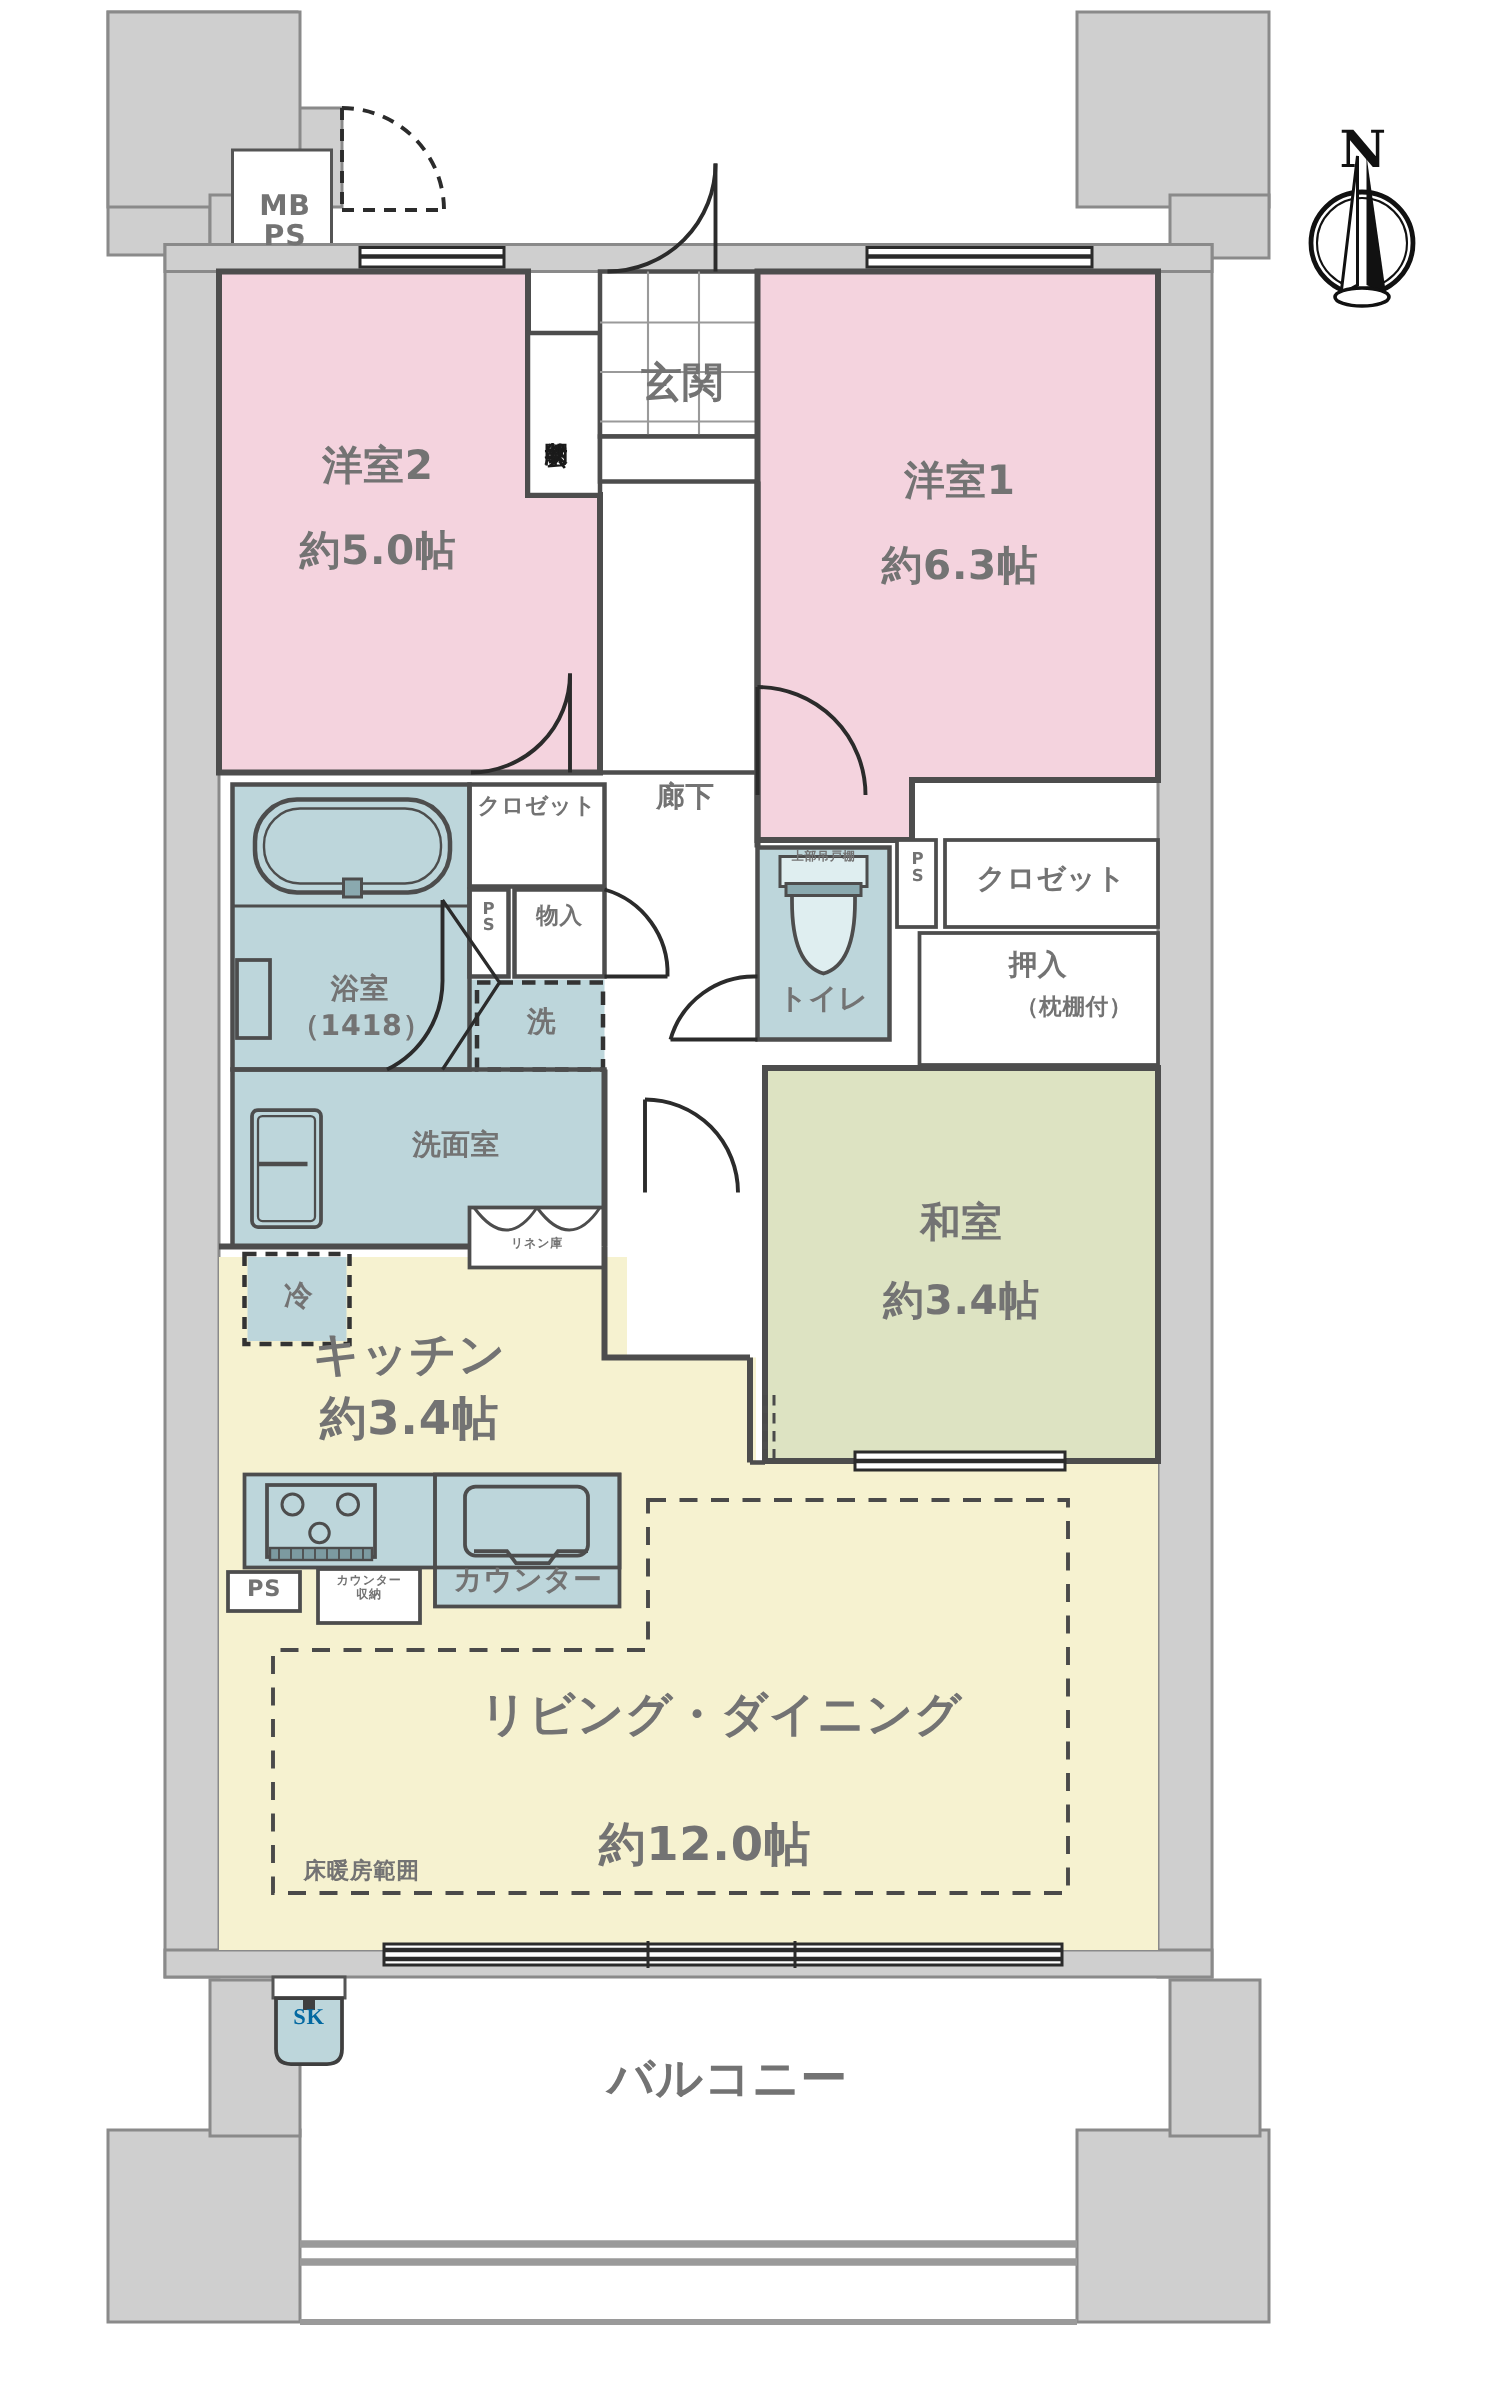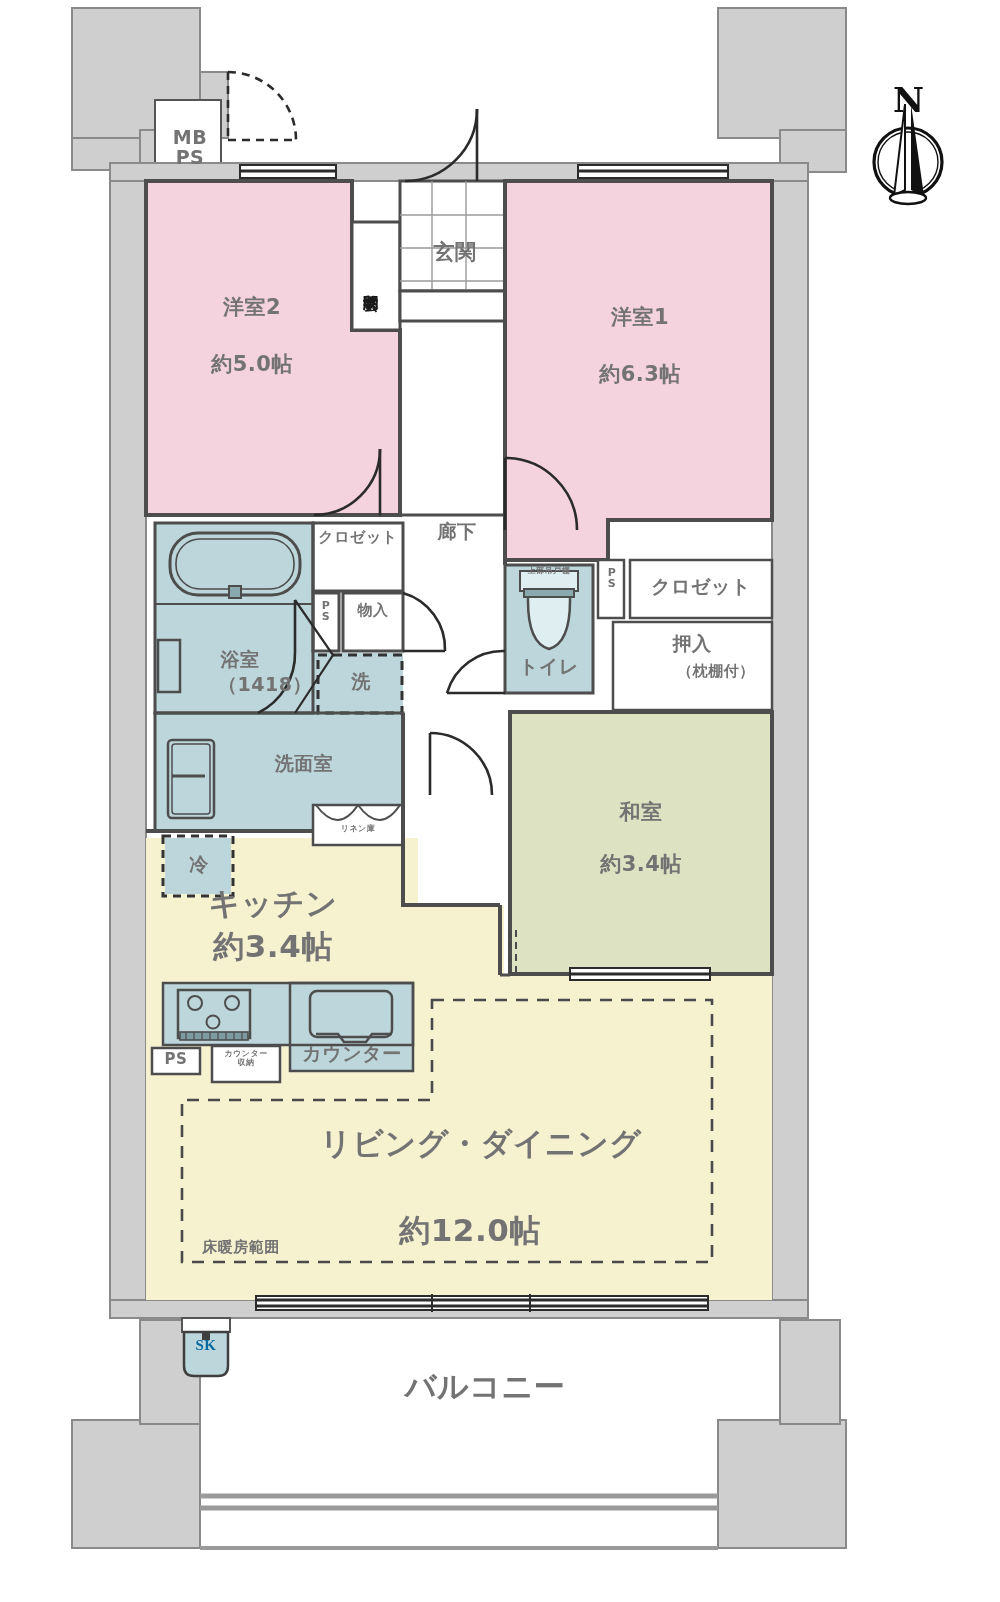--- a/index.html
+++ b/index.html
@@ -4,21 +4,21 @@
 <title>Floor Plan</title>
 <style>
   html,body{margin:0;padding:0;background:#ffffff;}
   body{width:1000px;height:1602px;position:relative;overflow:hidden;
        font-family:"DejaVu Sans","Liberation Sans",sans-serif;}
   #plan{position:absolute;left:0;top:0;width:1000px;height:1602px;}
   .lbl{position:absolute;color:#737373;text-align:center;line-height:1.22;
        white-space:pre;font-weight:bold;letter-spacing:0.5px;}
   .vlbl{position:absolute;color:#1a1a1a;text-align:center;line-height:1.05;
         writing-mode:vertical-rl;font-weight:bold;}
-  .rm{font-size:21px;}
+  .rm{font-size:27px;}
   .rm2{font-size:31px;}
   .sm{font-size:19px;}
   .xs{font-size:15px;}
   .xxs{font-size:11px;}
   .tiny{font-size:8px;}
   .compassN{position:absolute;font-family:"DejaVu Serif","Liberation Serif",serif;
             font-weight:bold;font-size:34px;color:#111;}
 </style>
 </head>
 <body>
@@ -284,21 +284,21 @@
 
   <div class="lbl xs" style="left:318px;top:528px;width:80px;"><span>クロゼット</span></div>
 
   <div class="lbl xxs" style="left:316px;top:600px;width:20px;line-height:1.0;">P<br>S</div>
 
   <div class="lbl xs" style="left:344px;top:601px;width:58px;"><span>物入</span></div>
 
   <div class="lbl sm" style="left:332px;top:670px;width:58px;"><span>洗</span></div>
 
   <div class="lbl sm" style="left:200px;top:648px;width:80px;"><span>浴室</span></div>
-  <div class="lbl sm" style="left:194px;top:673px;width:118px;text-align:right;"><span>（1418）</span></div>
+  <div class="lbl sm" style="left:182px;top:673px;width:118px;"><span>（1418）</span></div>
 
   <div class="lbl sm" style="left:248px;top:752px;width:112px;"><span>洗面室</span></div>
 
   <div class="lbl tiny" style="left:318px;top:824px;width:80px;"><span>リネン庫</span></div>
 
   <div class="lbl sm" style="left:178px;top:853px;width:42px;"><span>冷</span></div>
 
   <div class="lbl sm" style="left:296px;top:1042px;width:112px;"><span>カウンター</span></div>
 
   <div class="lbl xs" style="left:154px;top:1050px;width:44px;"><span>PS</span></div>

